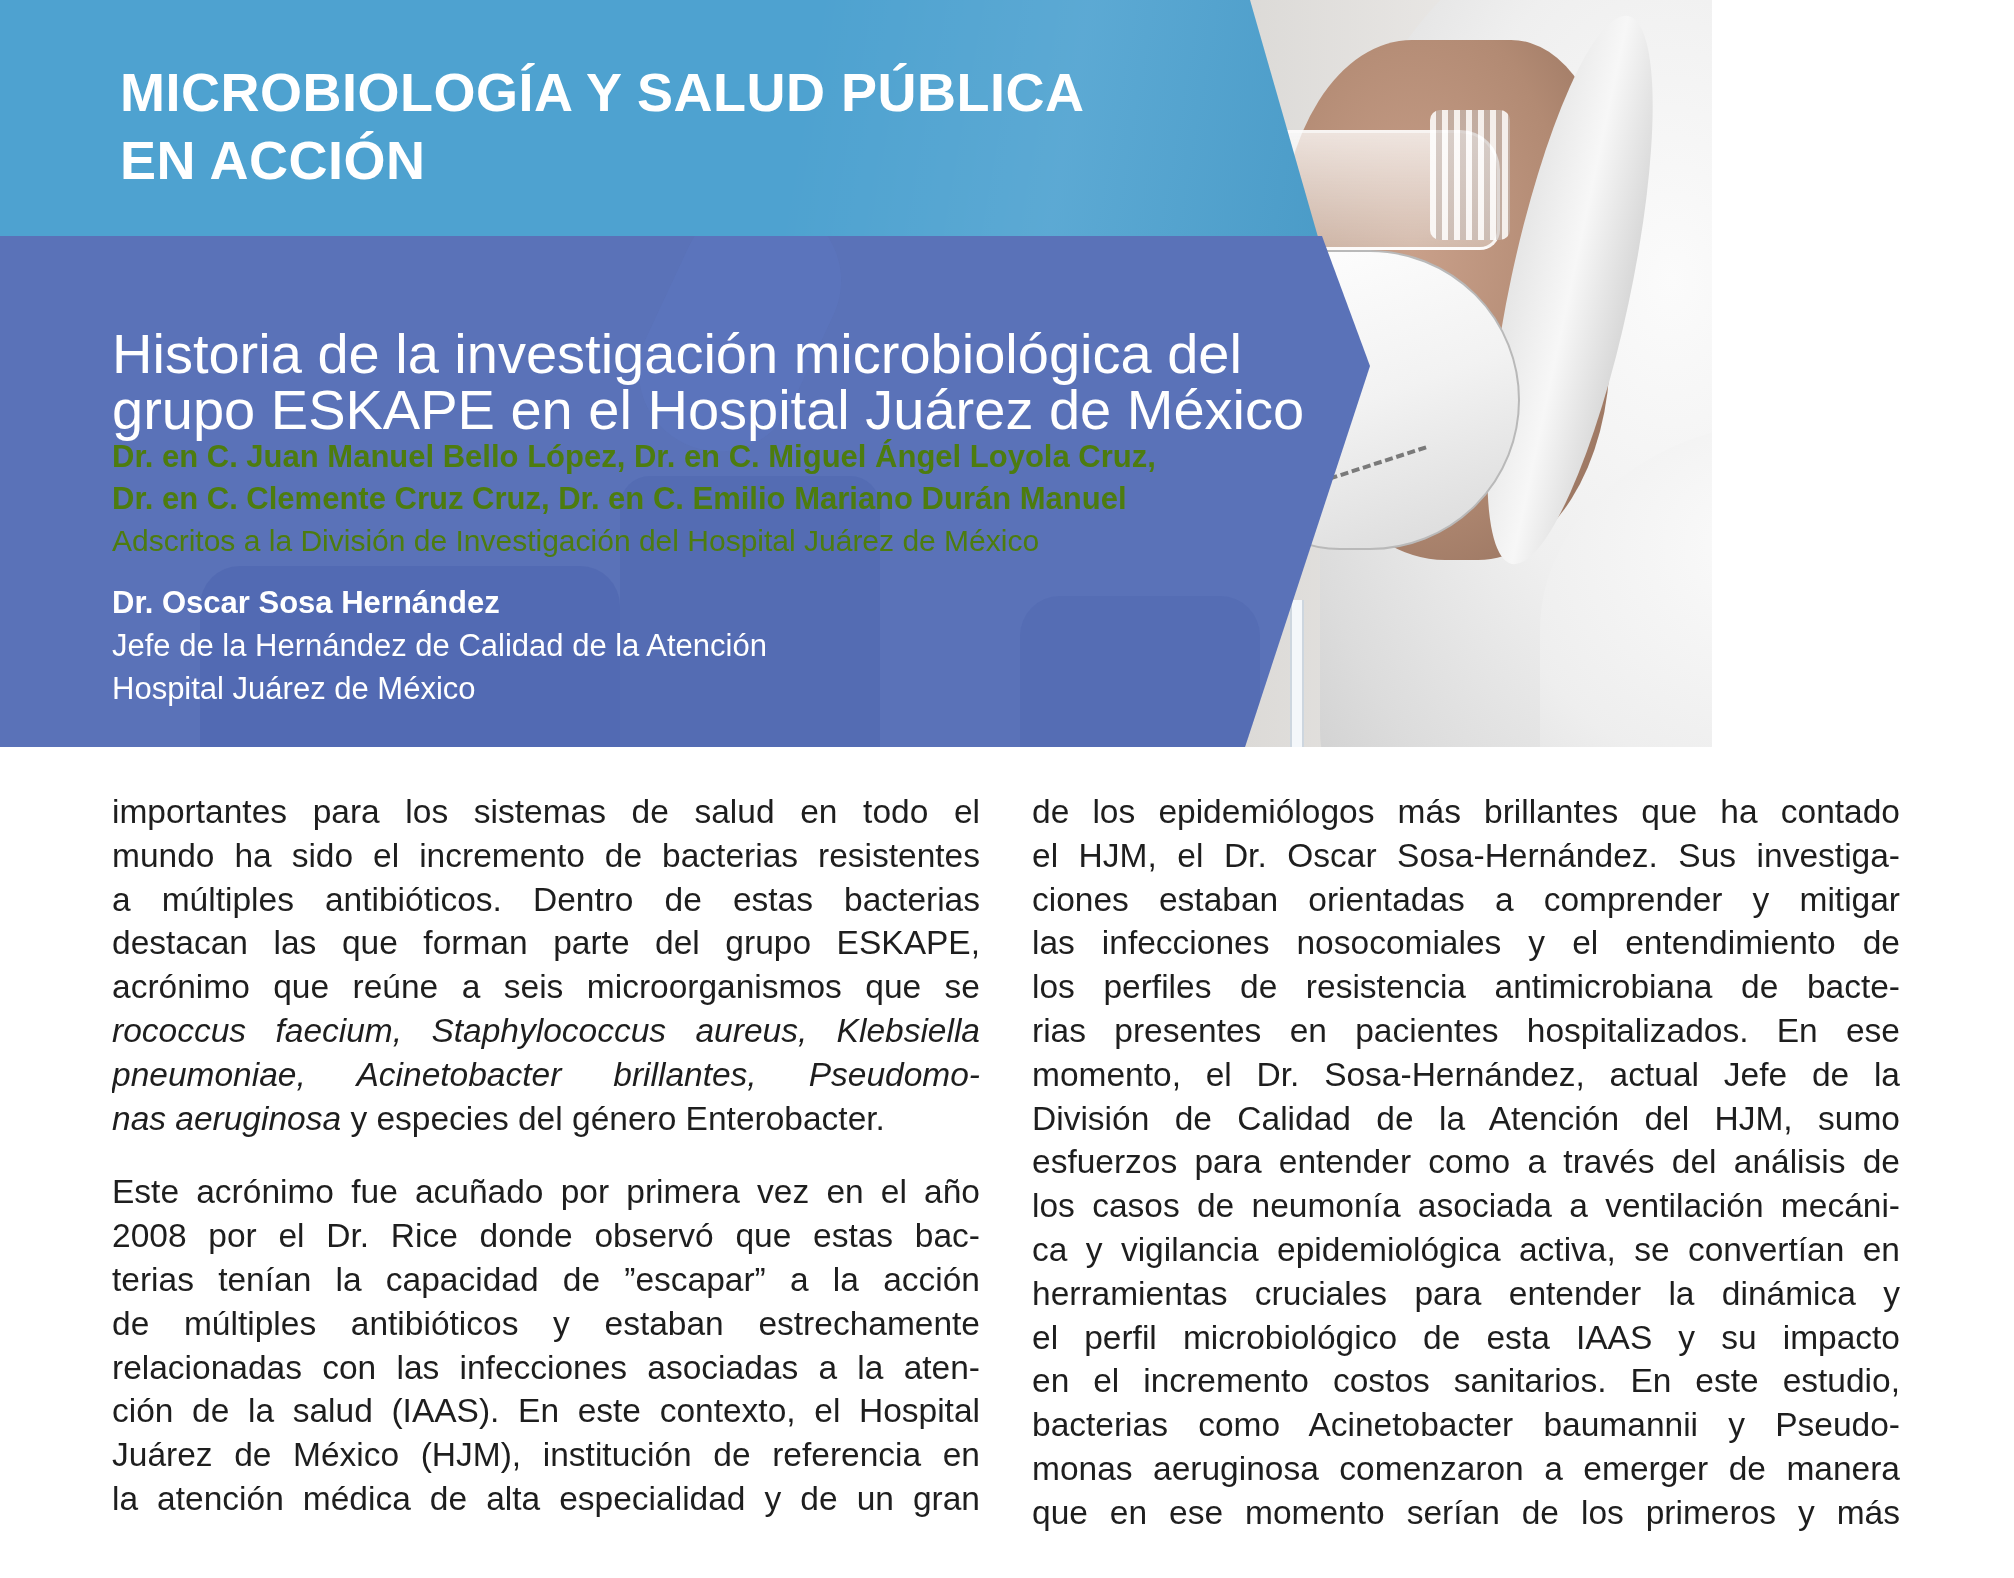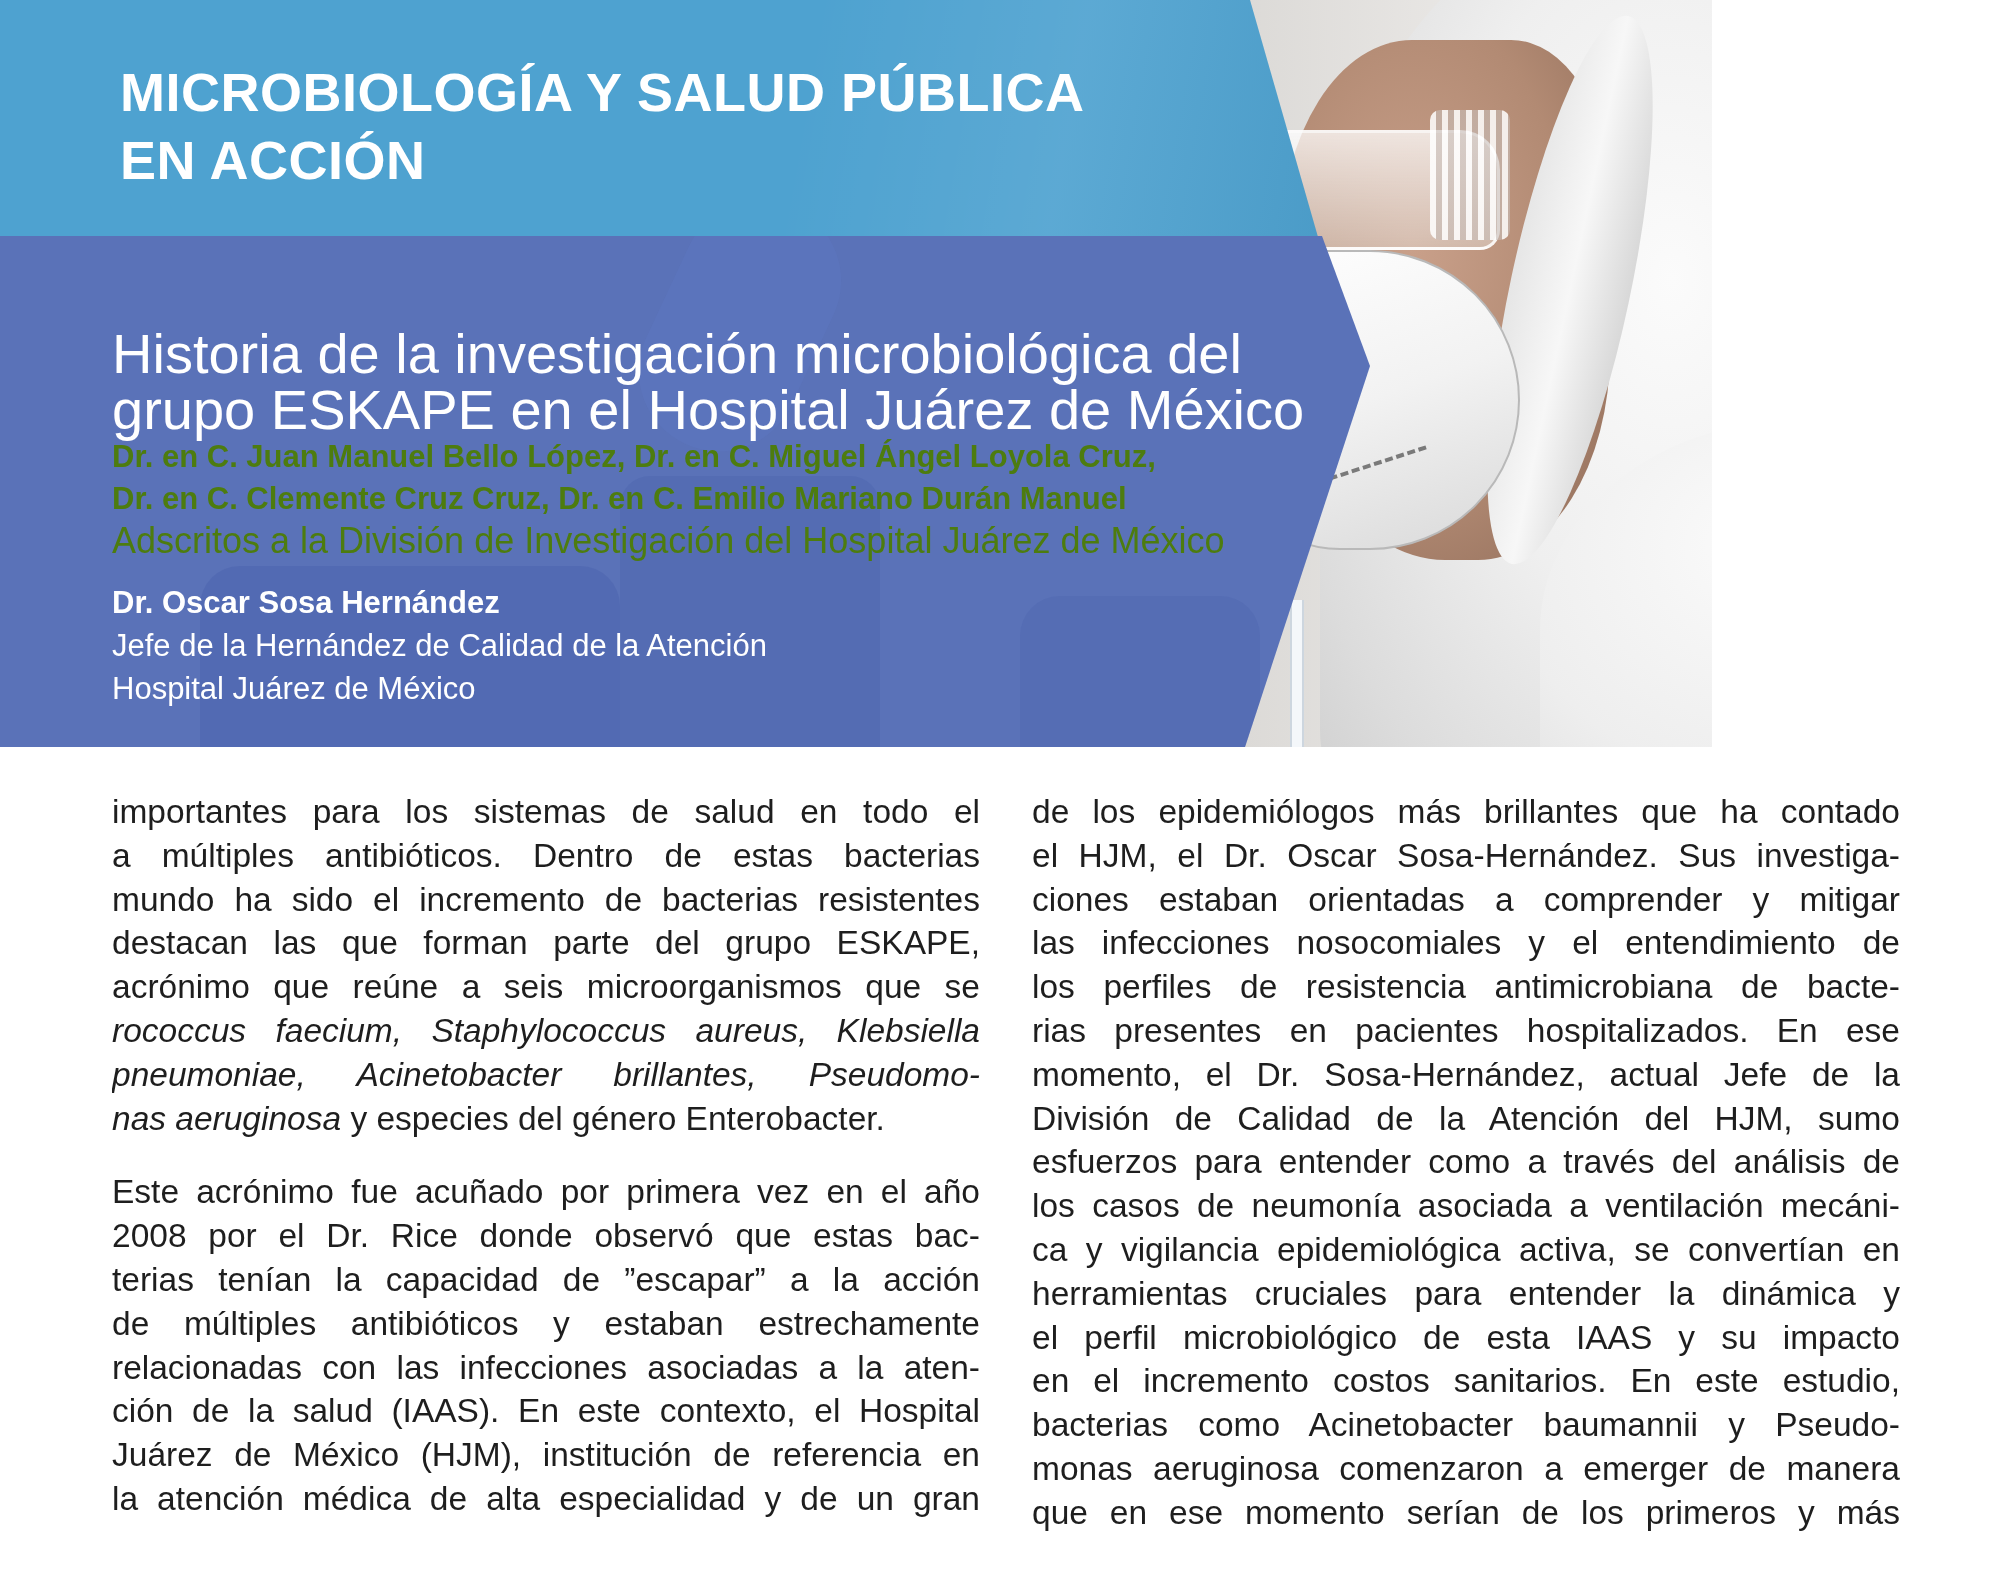--- a/index.html
+++ b/index.html
@@ -45,21 +45,21 @@
       font-size: 54px; line-height: 68px; letter-spacing: 0.5px; }
     .title span { display: block; }
 
     .subtitle { position: absolute; left: 112px; top: 286px; width: 1200px; color: #ffffff; font-weight: 400;
       font-size: 56px; line-height: 56px; margin-top: 40px; }
     .subtitle span { display: block; }
 
     .authors { position: absolute; left: 112px; top: 436px; width: 1250px; color: #4d7c0f; }
     .authors .names { font-weight: 700; font-size: 31px; line-height: 42px; }
     .authors .names span { display: block; }
-    .authors .affil { font-size: 36px; line-height: 42px; font-weight: 400; }
+    .authors .affil { font-size: 30px; line-height: 42px; font-weight: 400; }
 
     .author2 { position: absolute; left: 112px; top: 582px; width: 1000px; color: #ffffff; }
     .author2 .name { font-weight: 700; font-size: 31px; line-height: 42px; }
     .author2 .line { font-size: 31px; line-height: 43px; }
 
     
     .column { position: absolute; top: 790px; width: 868px; font-size: 33.5px; line-height: 43.8px; color: #1e1e1e; }
     .col-left { left: 112px; height: 788px; overflow: hidden; }
     .col-right { left: 1032px; height: 788px; overflow: hidden; }
     .line-j { display: block; text-align: justify; text-align-last: justify; white-space: nowrap; overflow: hidden; }
@@ -114,22 +114,22 @@
   <div class="author2">
     <div class="name">Dr. Oscar Sosa Hernández</div>
     <div class="line">Jefe de la Hernández de Calidad de la Atención</div>
     <div class="line">Hospital Juárez de México</div>
   </div>
 </div>
 
 <div class="column col-left">
   <div>
     <span class="line-j">importantes para los sistemas de salud en todo el</span>
+    <span class="line-j">mundo ha sido el incremento de bacterias resistentes</span>
     <span class="line-j">a múltiples antibióticos. Dentro de estas bacterias</span>
-    <span class="line-j">mundo ha sido el incremento de bacterias resistentes</span>
     <span class="line-j">destacan las que forman parte del grupo ESKAPE,</span>
     <span class="line-j">acrónimo que reúne a seis microorganismos que se</span>
     <span class="line-j"><em>rococcus faecium, Staphylococcus aureus, Klebsiella</em></span>
     <span class="line-j"><em>pneumoniae, Acinetobacter brillantes, Pseudomo-</em></span>
     <span class="line-l"><em>nas aeruginosa</em><span> y especies del género Enterobacter.</span></span>
   </div>
   <div class="para-gap"></div>
   <div>
     <span class="line-j">Este acrónimo fue acuñado por primera vez en el año</span>
     <span class="line-j">2008 por el Dr. Rice donde observó que estas bac-</span>

